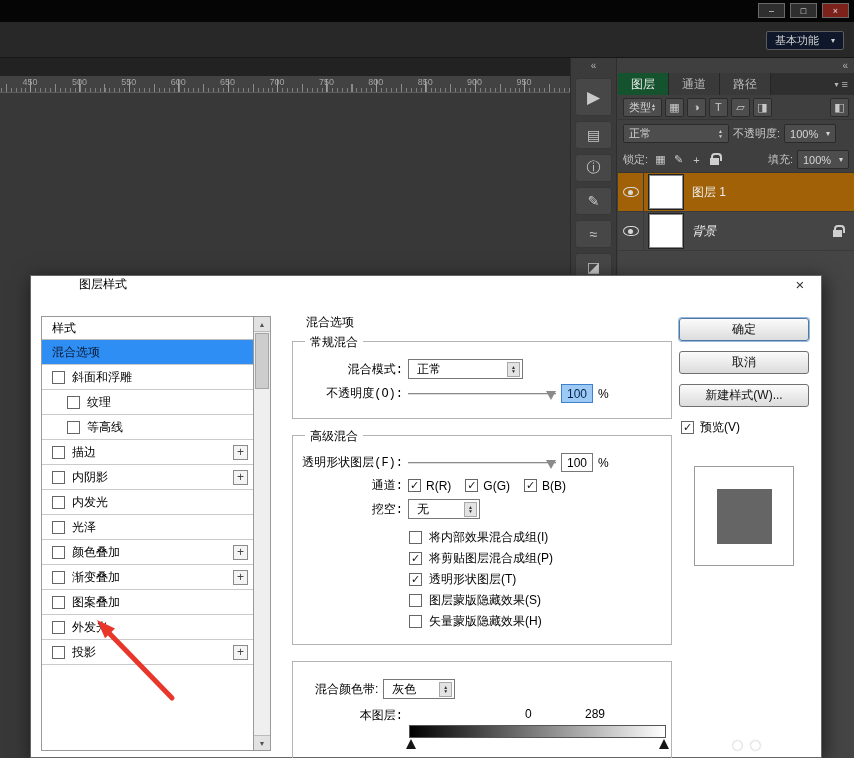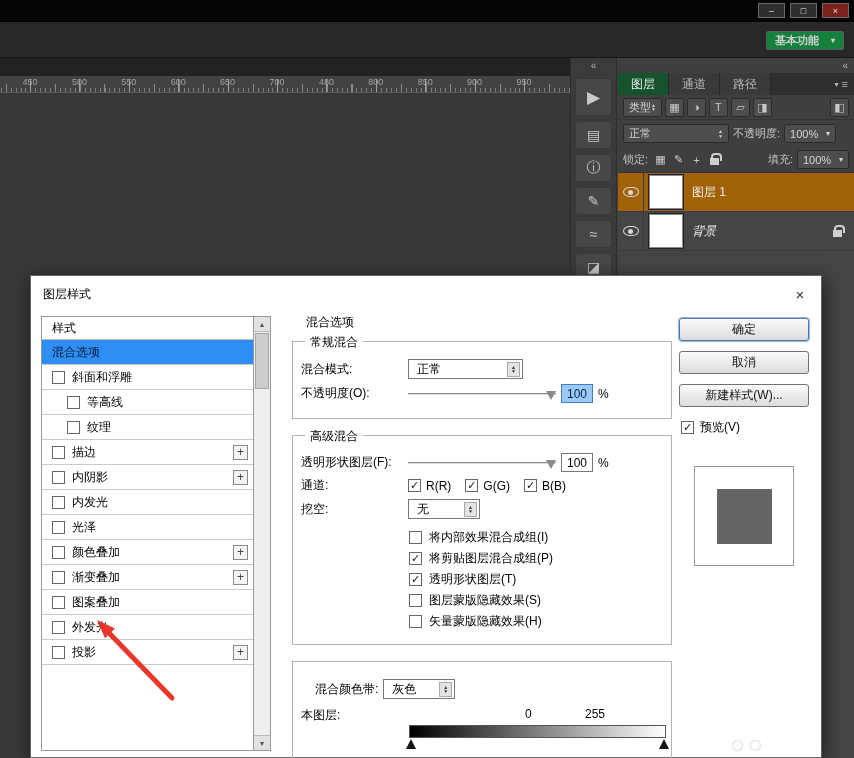--- a/index.html
+++ b/index.html
@@ -7,21 +7,21 @@
   .screen { position:relative; width:854px; height:758px; overflow:hidden; background:#3a3a3a; }
 
   
   .titlebar { position:absolute; left:0; top:0; width:100%; height:22px; background:#050505; }
   .win-controls { position:absolute; right:5px; top:3px; display:flex; gap:5px; }
   .winbtn { width:27px; height:15px; background:#2e2e2e; border:1px solid #6a6a6a; color:#e0e0e0;
             font-size:9px; line-height:12px; text-align:center; font-family:inherit; }
   .winbtn.close { background:#7d221b; }
   .menubar { position:absolute; left:0; top:22px; width:100%; height:36px; background:#282828; border-bottom:1px solid #161616; }
   .workspace-btn { position:absolute; right:10px; top:9px; height:19px; display:flex; align-items:center; gap:12px;
-                   padding:0 8px; background:#15803d; border:1px solid #5c5c5c; border-radius:2px; color:#cfcfcf; font-size:11px;font-weight:bold; }
+                   padding:0 8px; background:#0f172a; border:1px solid #5c5c5c; border-radius:2px; color:#cfcfcf; font-size:11px; }
   .dd { font-size:8px; color:inherit; }
 
   
   .canvas-area { position:absolute; left:0; top:58px; width:570px; bottom:0; background:#373737; }
   .canvas-topstrip { height:18px; background:#222; }
   .ruler { position:relative; height:17px; background:#424242; border-bottom:1px solid #5c5c5c; overflow:hidden; }
   .ruler-num { position:absolute; top:1px; transform:translateX(-50%); font-size:9px; color:#a2a2a2; }
   .tickrow { position:absolute; bottom:0; right:0; }
   .minor { left:-19.4px; height:4px; background:repeating-linear-gradient(to right,#7f7f7f 0 1px,transparent 1px 4.94px); }
   .mid   { left:-19.4px; height:8px; background:repeating-linear-gradient(to right,#8a8a8a 0 1px,transparent 1px 24.7px); }
@@ -66,42 +66,42 @@
   .layer-name { font-size:12px; color:#ececec; }
   .italic { font-style:italic; }
   .mini-lock { position:relative; display:inline-block; width:9px; height:7px; background:#cfcfcf; margin-top:4px; }
   .mini-lock::before { content:''; position:absolute; top:-5px; left:1px; width:7px; height:6px; border:2px solid #cfcfcf;
                        border-bottom:none; border-radius:4px 4px 0 0; }
   .row-lock { margin-left:auto; margin-right:12px; }
 
   
   .dialog { position:absolute; left:30px; top:275px; width:792px; height:483px; background:#fff; border:1px solid #656565;
             box-shadow:2px 4px 18px rgba(0,0,0,.6); z-index:10; color:#000; font-size:12px; }
-  .dlg-title { height:27px; display:flex; align-items:flex-end; padding:0 12px; }
+  .dlg-title { height:27px; display:flex; align-items:flex-start; padding:0 12px;margin-left:36px; }
   .dlg-close { margin-left:auto; width:18px; text-align:center; font-size:15px; color:#333; }
   .styles-list { position:absolute; left:10px; top:40px; width:230px; bottom:6px; border:1px solid #999; display:flex; background:#fff; }
   .list-body { flex:1; overflow:hidden; }
   .list-header { height:23px; line-height:23px; padding-left:10px; border-bottom:1px solid #bdbdbd; }
   .style-item { height:25px; display:flex; align-items:center; gap:7px; padding:0 5px 0 10px; border-bottom:1px solid #cacaca; }
   .style-item.selected { background:#2f8ef4; color:#0a1a33; }
   .style-item.indent { padding-left:25px; }
   .cb { flex:none; width:13px; height:13px; border:1px solid #666; background:#fff; font-size:11px; line-height:11px; text-align:center; color:#111; }
   .plus-btn { margin-left:auto; flex:none; width:15px; height:15px; border:1px solid #8a8a8a; background:#f4f4f4;
               font-size:12px; line-height:12px; text-align:center; color:#444; }
   .scrollbar { width:17px; border-left:1px solid #999; background:#efefef; position:relative; flex:none; }
   .sb-btn { height:15px; background:#e2e2e2; border-bottom:1px solid #bbb; font-size:7px; color:#555; text-align:center; line-height:15px; }
   .sb-btn.bot { position:absolute; bottom:0; left:0; right:0; border-top:1px solid #bbb; border-bottom:none; }
   .sb-thumb { position:absolute; left:1px; right:1px; top:16px; height:56px; background:#cdcdcd; border:1px solid #a6a6a6; }
 
   .dlg-main { position:absolute; left:261px; top:34px; width:380px; }
   .section-title { margin:4px 0 10px 14px; }
   .grp { position:relative; border:1px solid #b3b3b3; margin-bottom:16px; padding:12px 10px 10px 8px; }
   .grp-legend { position:absolute; top:-8px; left:12px; background:#fff; padding:0 5px; }
   .frow { display:flex; align-items:center; margin:5px 0; gap:5px; }
-  .flabel { flex:none; width:102px; text-align:left; white-space:nowrap; }
+  .flabel { flex:none; width:102px; text-align:right; white-space:nowrap;font-family:Liberation Mono, monospace; }
   .combo { height:20px; border:1px solid #777; background:#fff; display:flex; align-items:center; padding:0 2px 0 8px; gap:6px; }
   .combo .combo-val { flex:1; }
   .combo.w115 { width:115px; } .combo.w72 { width:72px; }
   .spin { display:inline-flex; flex-direction:column; align-items:center; justify-content:center; font-size:5px; line-height:4.5px; }
   .spin i { font-style:normal; }
   .combo .spin { width:13px; height:15px; background:#e3e3e3; border:1px solid #a8a8a8; color:#333; }
   .slider { position:relative; flex:none; width:148px; height:14px; }
   .slider .track { position:absolute; left:0; right:0; top:6px; height:2px; background:#b5b5b5; border-top:1px solid #8b8b8b; border-bottom:1px solid #ddd; }
   .slider .sthumb { position:absolute; right:0; top:4px; width:0; height:0; border-left:5px solid transparent; border-right:5px solid transparent; border-top:9px solid #8a8a8a; }
   .val-input { flex:none; width:32px; height:19px; border:1px solid #777; background:#fff; display:flex; align-items:center; padding-left:5px; }
@@ -161,21 +161,21 @@
       <div class="tickrow minor"></div>
       <div class="tickrow mid"></div>
       <div class="tickrow major"></div>
       <div id="ruler-labels">
           <span class="ruler-num" style="left: 30px;">450</span>
           <span class="ruler-num" style="left: 79.4px;">500</span>
           <span class="ruler-num" style="left: 128.8px;">550</span>
           <span class="ruler-num" style="left: 178.2px;">600</span>
           <span class="ruler-num" style="left: 227.6px;">650</span>
           <span class="ruler-num" style="left: 277px;">700</span>
-          <span class="ruler-num" style="left: 326.4px;">480</span>
+          <span class="ruler-num" style="left: 326.4px;">750</span>
           <span class="ruler-num" style="left: 375.8px;">800</span>
           <span class="ruler-num" style="left: 425.2px;">850</span>
           <span class="ruler-num" style="left: 474.6px;">900</span>
           <span class="ruler-num" style="left: 524px;">950</span>
         </div>
     </div>
     <div class="canvas"></div>
   </div>
 
   <div class="right-region">
@@ -284,25 +284,25 @@
         <div id="style-items">
             <div class="style-item selected">
               <span class="style-label">混合选项</span>
             </div>
             <div class="style-item">
               <span class="cb"></span>
               <span class="style-label">斜面和浮雕</span>
             </div>
             <div class="style-item indent">
               <span class="cb"></span>
+              <span class="style-label">纹理</span>
+            </div>
+            <div class="style-item indent">
+              <span class="cb"></span>
               <span class="style-label">等高线</span>
-            </div>
-            <div class="style-item indent">
-              <span class="cb"></span>
-              <span class="style-label">纹理</span>
             </div>
             <div class="style-item">
               <span class="cb"></span>
               <span class="style-label">描边</span>
               <span class="plus-btn">+</span>
             </div>
             <div class="style-item">
               <span class="cb"></span>
               <span class="style-label">内阴影</span>
               <span class="plus-btn">+</span>
@@ -447,21 +447,21 @@
             <span class="spin">
                 <i>▲</i>
                 <i>▼</i>
               </span>
           </div>
         </div>
         <div class="bl-block">
           <div class="bl-head">
             <span class="flabel">本图层:</span>
             <span class="bl-num n1">0</span>
-            <span class="bl-num n2">255</span>
+            <span class="bl-num n2">289</span>
           </div>
           <div class="bl-barwrap">
             <div class="gbar"></div>
             <span class="mk mkl"></span>
             <span class="mk mkr"></span>
           </div>
         </div>
 
       </div>
     </div>

